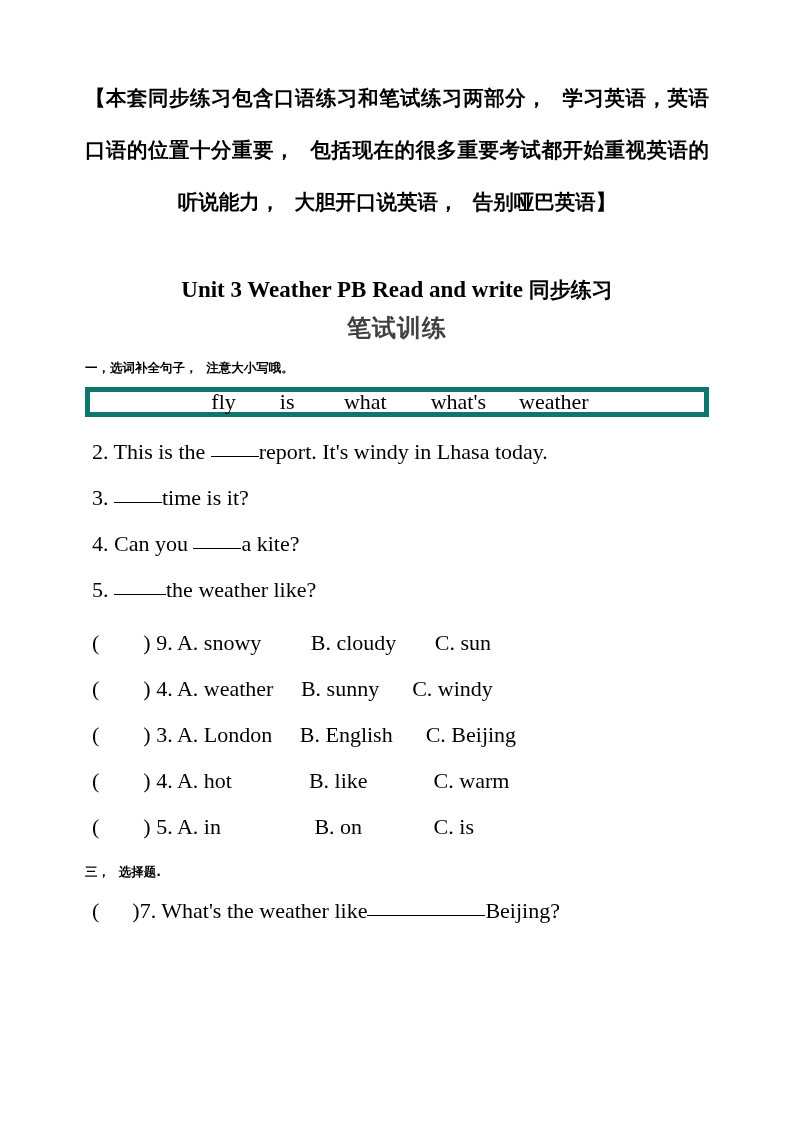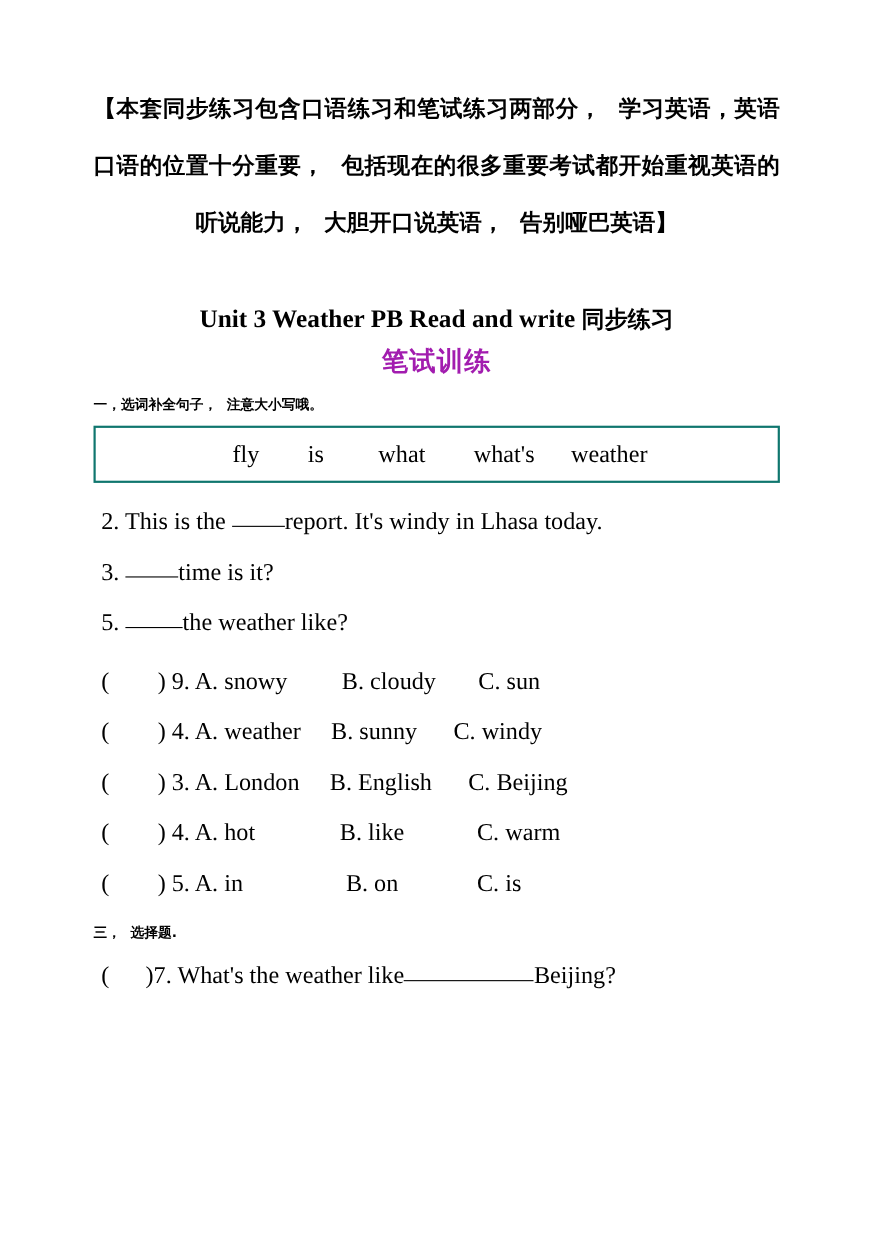--- a/index.html
+++ b/index.html
@@ -59,42 +59,42 @@
   }
 
   .doc-subtitle {
     margin: 0;
     padding-top: 4px;
     text-align: center;
     font-family: "DejaVu Sans", "Liberation Sans", sans-serif;
     font-size: 24px;
     font-weight: 700;
     line-height: 32px;
-    color: #a21caf;
+    color: #404040;
     letter-spacing: 1px;
   }
 
   
   .section-head {
     margin: 0;
     padding-top: 14px;
     font-family: "DejaVu Sans", "Liberation Sans", sans-serif;
     font-size: 12.5px;
     font-weight: 700;
     line-height: 20px;
     white-space: pre;
   }
   .section-head.s2 { padding-top: 12px; }
   .section-head.s3 { padding-top: 12px; }
 
   
   .wordbank {
     margin-top: 9px;
-    border: 2px solid #0f766e;
-    height: 52px;
+    border: 5px solid #0f766e;
+    height: 30px;
     box-sizing: border-box;
     display: flex;
     align-items: center;
     justify-content: center;
   }
   .wordbank-inner {
     font-size: 22px;
     line-height: 26px;
     white-space: pre;
     padding-left: 6px;
@@ -157,20 +157,21 @@
   <div class="wordbank">
     <div class="wordbank-inner">fly        is         what        what's      weather</div>
   </div>
 
   <ul class="qlist fill">
 
     <li class="qline"><span>2.</span><span> This is the </span><span class="blank b-48"></span><span>report. It's windy in Lhasa today.</span></li>
 
     <li class="qline"><span>3.</span><span> </span><span class="blank b-48"></span><span>time is it?</span></li>
 
+    <li class="qline"><span>4.</span><span> Can you </span><span class="blank b-48"></span><span>a kite?</span></li>
 
     <li class="qline"><span>5.</span><span> </span><span class="blank b-52"></span><span>the weather like?</span></li>
   </ul>
 
 
   <ul class="qlist match">
     <li class="mline">(        ) 9. A. snowy         B. cloudy       C. sun</li>
     <li class="mline">(        ) 4. A. weather     B. sunny      C. windy</li>
     <li class="mline">(        ) 3. A. London     B. English      C. Beijing</li>
     <li class="mline">(        ) 4. A. hot              B. like            C. warm</li>

